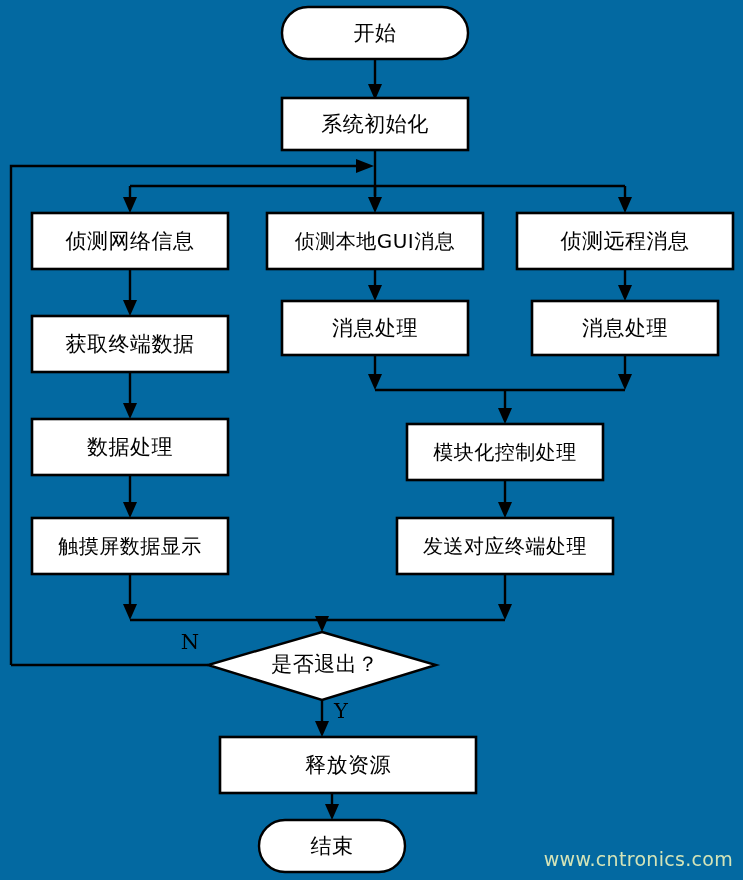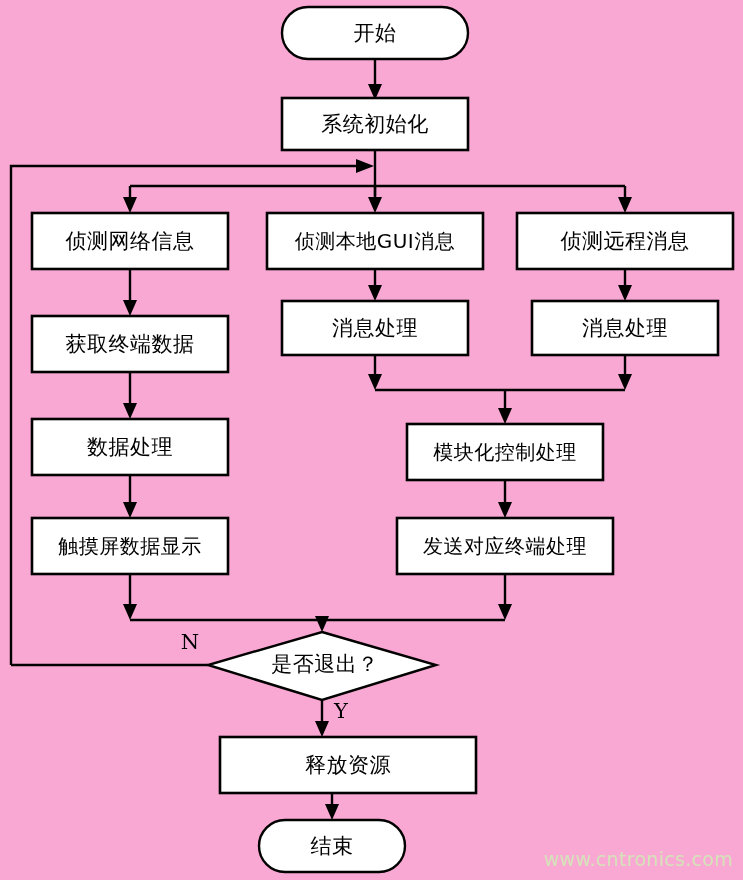--- a/index.html
+++ b/index.html
@@ -7,21 +7,21 @@
     padding: 0;
     background: #ffffff;
   }
   body {
     font-family: "DejaVu Sans", "Liberation Sans", sans-serif;
   }
   #flowchart-root {
     position: relative;
     width: 743px;
     height: 880px;
-    background: #f9a8d4;
+    background: #0369a1;
     overflow: hidden;
   }
   svg.diagram {
     display: block;
     width: 743px;
     height: 880px;
   }
   .node-shape {
     fill: #ffffff;
     stroke: #000000;

